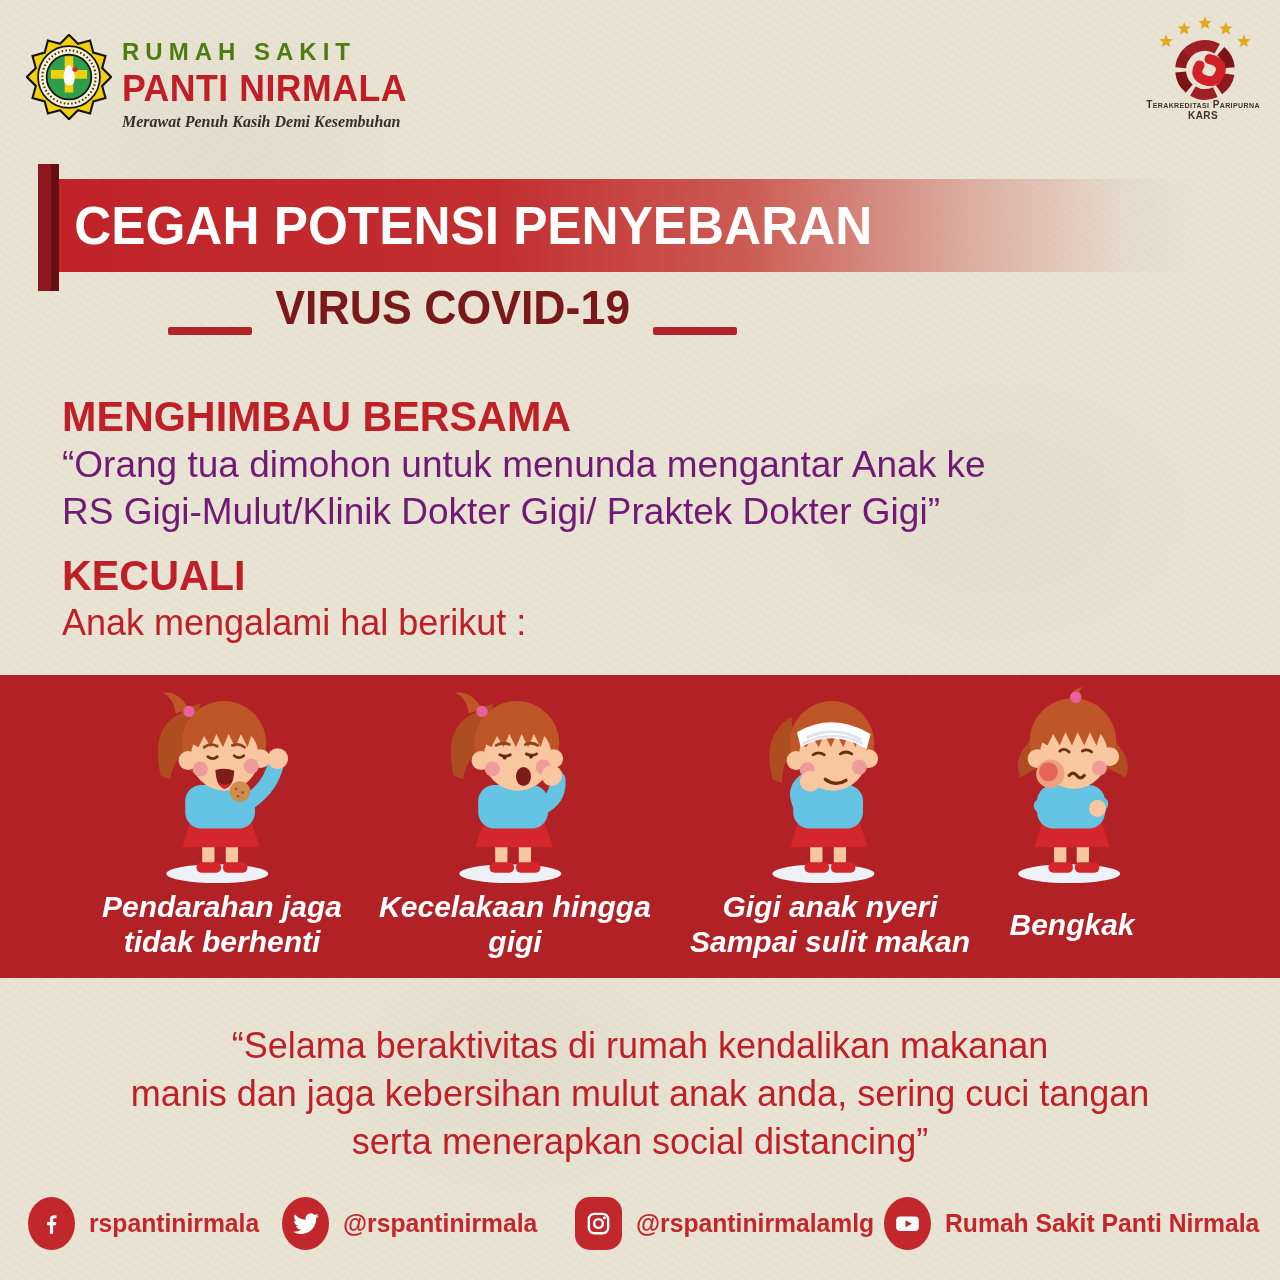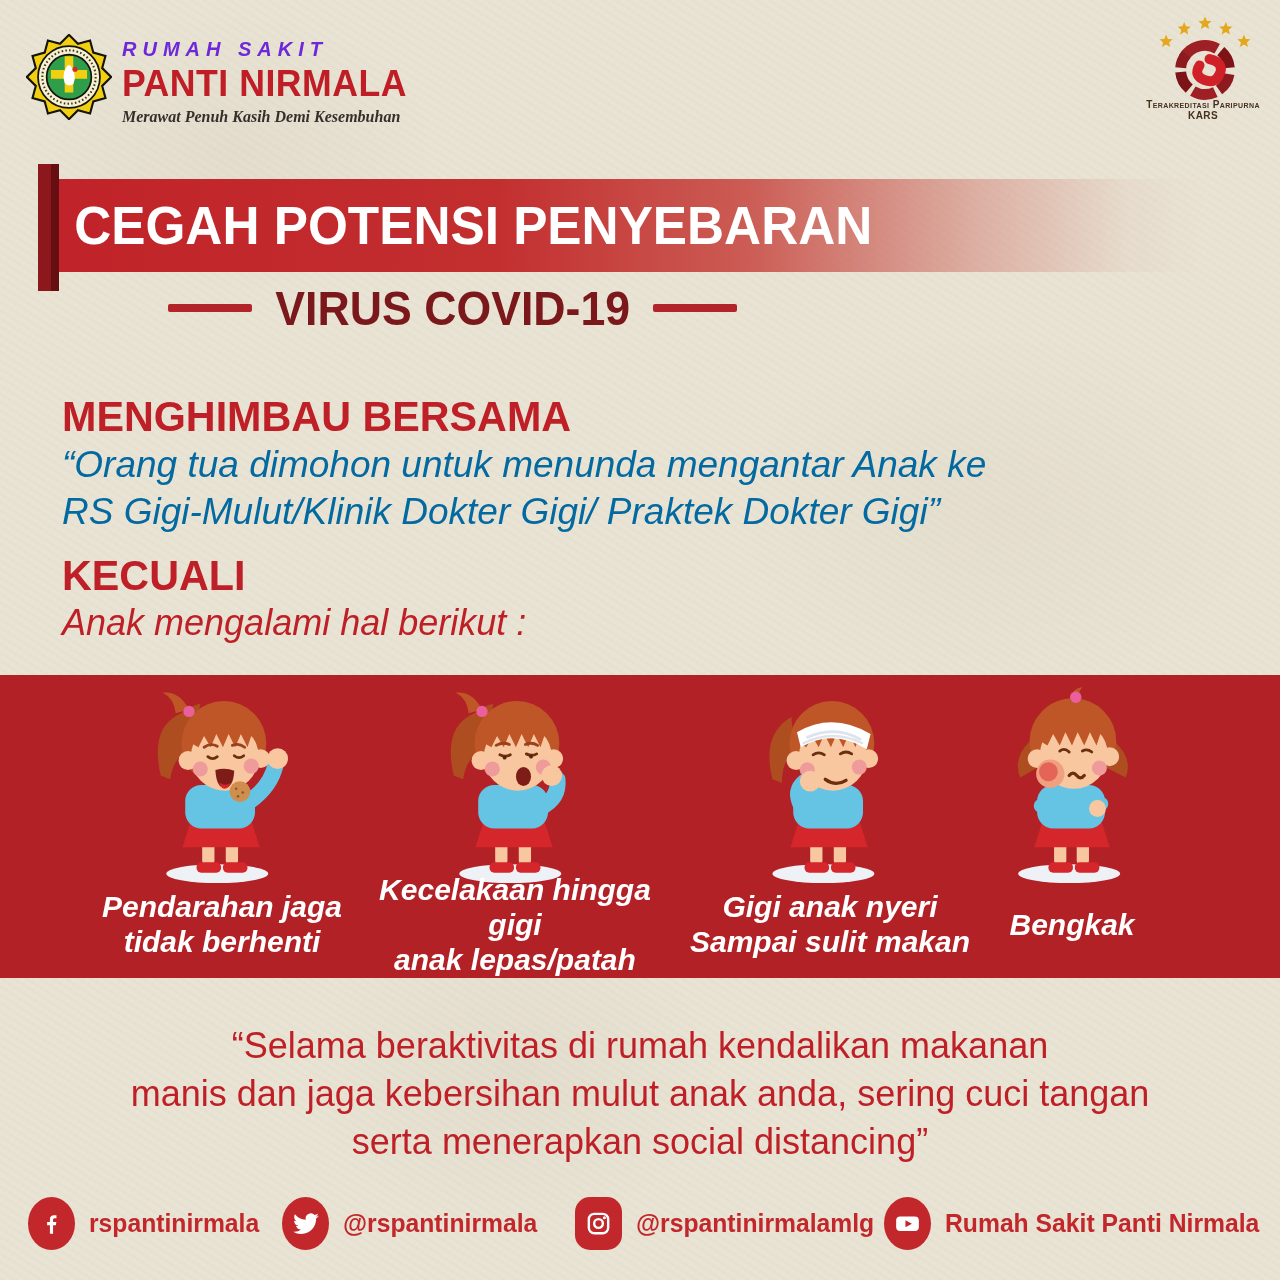--- a/index.html
+++ b/index.html
@@ -15,53 +15,53 @@
       radial-gradient(380px 260px at 78% 40%, rgba(150,138,108,.06), transparent 70%),
       radial-gradient(300px 220px at 40% 84%, rgba(150,138,108,.07), transparent 70%),
       repeating-linear-gradient(33deg, rgba(120,110,90,.022) 0 3px, transparent 3px 7px),
       repeating-linear-gradient(123deg, rgba(255,255,255,.05) 0 2px, transparent 2px 6px);
   }
   .abs{position:absolute;z-index:1;}
 
   
   .flower-logo{left:26px;top:34px;width:86px;height:86px;}
   .wordmark{left:122px;top:38px;}
-  .org-type{font-size:20px;font-weight:bold;letter-spacing:6px;color:#6d28d9;font-style:italic;}
+  .org-type{font-size:24px;font-weight:bold;letter-spacing:6px;color:#4d7c0f;}
   .org-name{font-size:36px;font-weight:bold;color:#bf1e27;letter-spacing:.5px;margin-top:2px;
             transform:scaleX(.99);transform-origin:left center;white-space:nowrap;}
   .tagline{font-family:Liberation Serif, serif;font-style:italic;font-weight:bold;
            font-size:16px;color:#33302c;margin-top:3px;white-space:nowrap;}
   .kars-logo{left:1146px;top:12px;width:118px;height:88px;}
   .kars-caption{left:1118px;top:99px;width:170px;text-align:center;color:#46311f;
                 font-variant:small-caps;font-weight:bold;font-size:10px;line-height:11px;letter-spacing:.4px;}
 
   
   .ribbon{left:38px;top:164px;width:21px;height:127px;
           background:linear-gradient(90deg,#8c181d 0 62%,#660f13 62% 100%);}
   .banner{left:59px;top:179px;width:1146px;height:93px;
           background:linear-gradient(90deg,
             rgba(192,35,41,1) 0%, rgba(194,44,45,.99) 38%,
             rgba(197,62,56,.82) 60%, rgba(203,104,94,.42) 80%,
             rgba(210,160,148,.12) 93%, rgba(210,170,158,0) 100%);}
   .banner-title{color:#fff;font-weight:bold;font-size:54px;line-height:92px;padding-left:16px;
                 transform:scaleX(.95);transform-origin:left center;white-space:nowrap;}
-  .subtitle-row{left:0;top:281px;width:905px;height:54px;display:flex;align-items:center;
+  .subtitle-row{left:0;top:281px;width:905px;height:54px;display:flex;align-items:flex-end;
                 justify-content:center;gap:10px;}
   .dash{width:84px;height:8px;background:#b2242a;border-radius:2px;}
   .subtitle-text{font-size:48px;font-weight:bold;color:#7a181c;white-space:nowrap;
                  transform:scaleX(.93);}
 
   
   .sec-heading{font-size:43px;font-weight:bold;color:#bf1f26;white-space:nowrap;
                transform:scaleX(.96);transform-origin:left center;}
   .appeal-heading{left:62px;top:392px;}
-  .appeal-quote{left:62px;top:441px;font-size:37px;font-style:italic;color:#0369a1;
+  .appeal-quote{left:62px;top:441px;font-size:37px;color:#701a75;
                 line-height:47px;white-space:nowrap;}
   .kecuali-heading{left:62px;top:551px;}
-  .kecuali-sub{left:62px;top:602px;font-size:36px;font-style:italic;color:#bf1f26;white-space:nowrap;}
+  .kecuali-sub{left:62px;top:602px;font-size:36px;color:#bf1f26;white-space:nowrap;}
 
   
   .band{left:0;top:675px;width:1280px;height:303px;background:#b22126;}
   .cond{position:absolute;top:10px;text-align:center;}
   .cond svg{display:block;margin:0 auto;}
   .cond-caption{margin-top:2px;height:74px;display:flex;flex-direction:column;justify-content:center;
                 color:#fff;font-size:30px;line-height:35px;font-weight:bold;font-style:italic;}
   .c1{left:72px;width:300px;}
   .c2{left:362px;width:306px;}
   .c3{left:672px;width:316px;}
@@ -209,21 +209,20 @@
       <circle cx="84" cy="77" r="2" fill="#54250c"></circle>
       <path d="M107 73 q6 3 11 0" stroke="#6b2f10" stroke-width="3" fill="none" stroke-linecap="round"></path>
       <circle cx="112" cy="76" r="2" fill="#54250c"></circle>
       <circle cx="71" cy="89" r="8" fill="#f09b9b"></circle>
       <circle cx="125" cy="87" r="8" fill="#f09b9b"></circle>
       <ellipse cx="104" cy="97" rx="8" ry="10" fill="#7e1d18"></ellipse>
       <circle cx="134" cy="96" r="11" fill="#f8c7a0"></circle>
     </svg>
     <div class="cond-caption">
       <div>Kecelakaan hingga gigi</div>
-      <div>anak lepas/patah</div>
     </div>
   </div>
 
   <div class="cond c3">
     <svg viewBox="0 0 190 212" width="186" height="200">
       <ellipse cx="88" cy="200" rx="54" ry="10" fill="#eef2f6"></ellipse>
       <rect x="74" y="166" width="13" height="26" rx="6" fill="#f8c7a0"></rect>
       <rect x="99" y="166" width="13" height="26" rx="6" fill="#f8c7a0"></rect>
       <rect x="68" y="188" width="26" height="11" rx="5" fill="#d5262b"></rect>
       <rect x="96" y="188" width="26" height="11" rx="5" fill="#d5262b"></rect>

